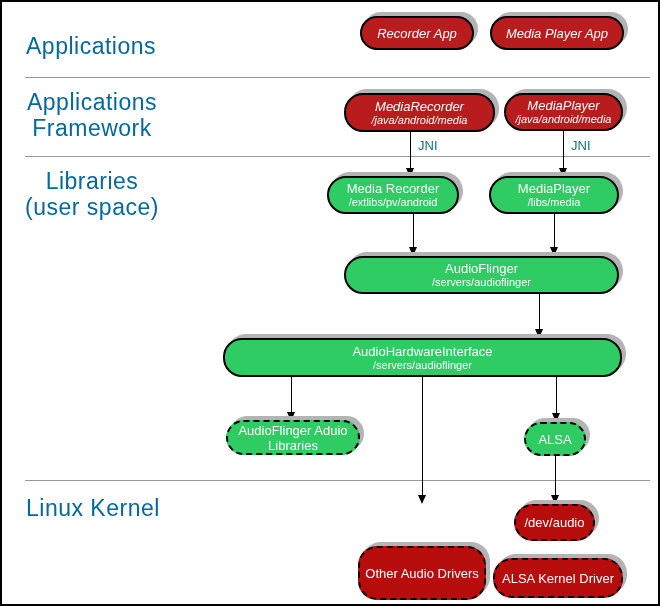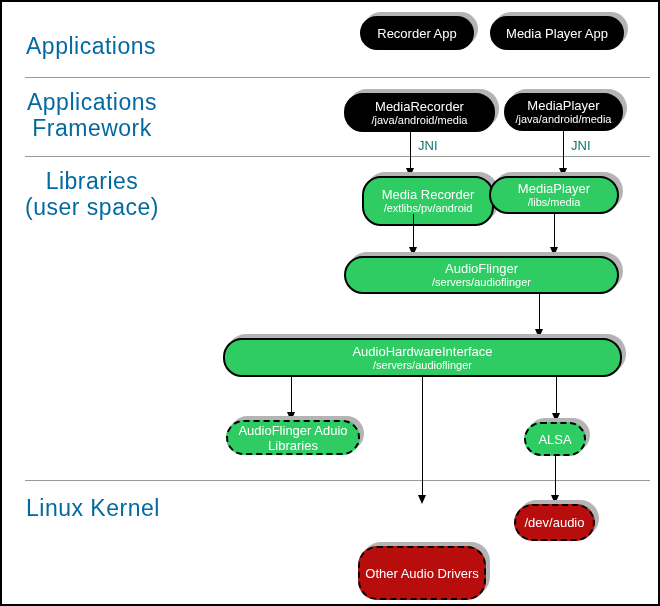--- a/index.html
+++ b/index.html
@@ -13,21 +13,21 @@
     white-space:pre-line;text-align:center;letter-spacing:0.5px;
   }
   .divider{position:absolute;left:23px;width:625px;height:1px;background:#9a9a9a;}
   .node{
     position:absolute;box-sizing:border-box;border:2px solid #000;border-radius:19px;
     color:#fff;display:flex;flex-direction:column;align-items:center;justify-content:center;
     text-align:center;box-shadow:4px -4px 0 #b4b4b4;
   }
   .node .title{font-size:13px;line-height:15px;white-space:pre-line;}
   .node .subtitle{font-size:11px;line-height:13px;}
-  .blue{background:#000000;}
+  .blue{background:#b91c1c;font-style:italic;}
   .green{background:#2ecc63;}
   .red{background:#b80d0d;}
   .dashed{border-style:dashed;}
   .vline{position:absolute;width:1px;background:#000;}
   .arrow{
     position:absolute;width:0;height:0;
     border-left:4px solid transparent;border-right:4px solid transparent;
     border-top:9px solid #000;
   }
   .jni{position:absolute;color:#0f766e;font-size:13px;}
@@ -65,21 +65,21 @@
   </div>
 
   <div class="vline" style="left:408px;top:130px;height:38px"></div>
   <div class="arrow" style="left:404px;top:166px"></div>
   <div class="jni" style="left:416px;top:136px">JNI</div>
 
   <div class="vline" style="left:561px;top:129px;height:39px"></div>
   <div class="arrow" style="left:557px;top:166px"></div>
   <div class="jni" style="left:569px;top:136px">JNI</div>
 
-  <div class="node green" style="left:360px;top:174px;width:132px;height:50px">
+  <div class="node green" style="left:325px;top:174px;width:132px;height:38px">
     <span class="title">Media Recorder</span>
     <span class="subtitle">/extlibs/pv/android</span>
   </div>
   <div class="node green" style="left:487px;top:174px;width:130px;height:38px">
     <span class="title">MediaPlayer</span>
     <span class="subtitle">/libs/media</span>
   </div>
 
   <div class="vline" style="left:411px;top:212px;height:35px"></div>
   <div class="arrow" style="left:407px;top:245px"></div>
@@ -118,14 +118,17 @@
 
   <div class="vline" style="left:553px;top:454px;height:40px"></div>
   <div class="arrow" style="left:549px;top:493px"></div>
 
   <div class="node red dashed" style="left:512px;top:502px;width:81px;height:37px">
     <span class="title">/dev/audio</span>
   </div>
   <div class="node red dashed" style="left:356px;top:544px;width:128px;height:54px">
     <span class="title">Other Audio Drivers</span>
   </div>
+  <div class="node red dashed" style="left:491px;top:556px;width:130px;height:40px">
+    <span class="title">ALSA Kernel Driver</span>
+  </div>
 
 </div>
 
 </body></html>

